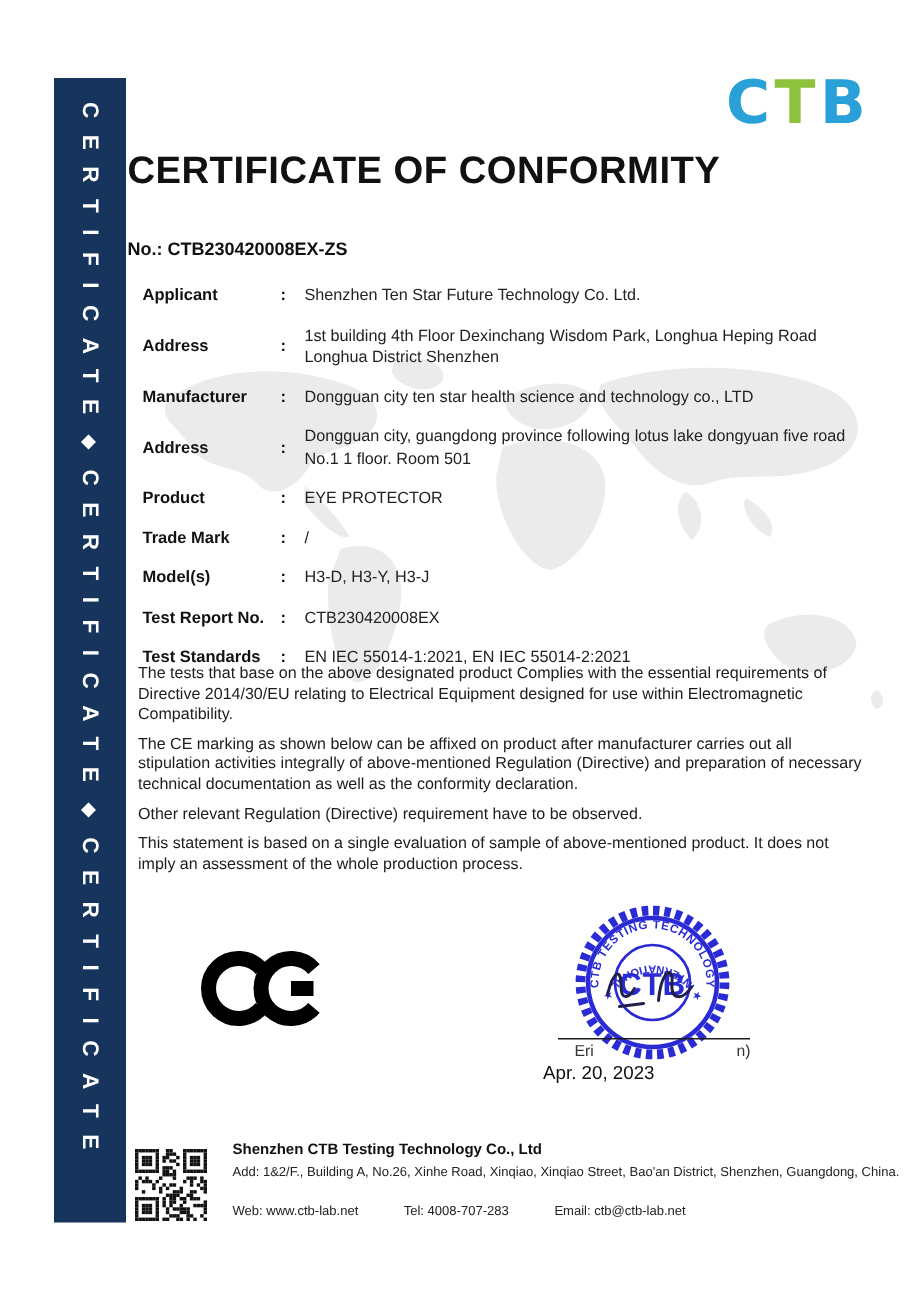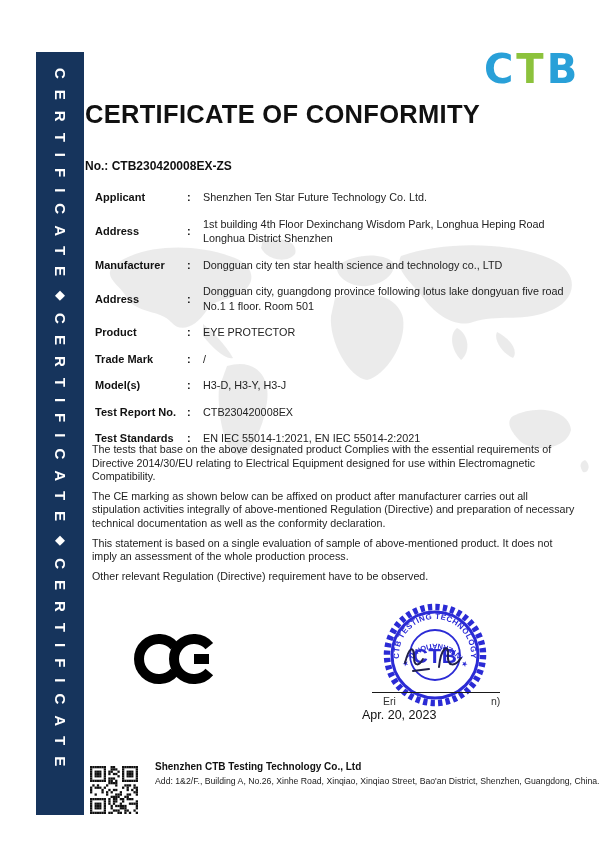--- a/index.html
+++ b/index.html
@@ -134,22 +134,22 @@
     <div class="drow">
       <span class="dlabel">Test Standards</span>
       <span class="dcolon">:</span>
       <span class="dvalue">EN IEC 55014-1:2021, EN IEC 55014-2:2021</span>
     </div>
   </div>
 
   <div class="stmts">
     <p class="stmt">The tests that base on the above designated product Complies with the essential requirements of Directive 2014/30/EU relating to Electrical Equipment designed for use within Electromagnetic Compatibility.</p>
     <p class="stmt">The CE marking as shown below can be affixed on product after manufacturer carries out all stipulation activities integrally of above-mentioned Regulation (Directive) and preparation of necessary technical documentation as well as the conformity declaration.</p>
+    <p class="stmt">Other relevant Regulation (Directive) requirement have to be observed.</p>
     <p class="stmt">This statement is based on a single evaluation of sample of above-mentioned product. It does not imply an assessment of the whole production process.</p>
-    <p class="stmt">Other relevant Regulation (Directive) requirement have to be observed.</p>
   </div>
 
   <svg class="ce" width="88" height="54" viewBox="0 0 88 54">
     <g stroke="#000" stroke-width="10" fill="none">
       <path d="M40.3,14.1 A20,20 0 1 0 40.3,39.9"></path>
       <path d="M75.3,14.1 A20,20 0 1 0 75.3,39.9"></path>
       <path d="M60,27 H75"></path>
     </g>
   </svg>
 
@@ -389,14 +389,19 @@
       <rect x="18.29" y="45.71" width="2.29" height="2.29" fill="#111"></rect>
       <rect x="20.57" y="45.71" width="2.29" height="2.29" fill="#111"></rect>
       <rect x="27.43" y="45.71" width="2.29" height="2.29" fill="#111"></rect>
       <rect x="29.71" y="45.71" width="2.29" height="2.29" fill="#111"></rect>
       <rect x="34.29" y="45.71" width="2.29" height="2.29" fill="#111"></rect>
       <rect x="38.86" y="45.71" width="2.29" height="2.29" fill="#111"></rect>
       <rect x="45.71" y="45.71" width="2.29" height="2.29" fill="#111"></rect>
     </svg>
   <div class="f-company">Shenzhen CTB Testing Technology Co., Ltd</div>
   <div class="f-address">Add: 1&amp;2/F., Building A, No.26, Xinhe Road, Xinqiao, Xinqiao Street, Bao'an District, Shenzhen, Guangdong, China.</div>
+  <div class="f-contact">
+    <span class="item">Web: www.ctb-lab.net</span>
+    <span class="item">Tel: 4008-707-283</span>
+    <span class="item">Email: ctb@ctb-lab.net</span>
+  </div>
 
 </div>
 
 </body></html>

